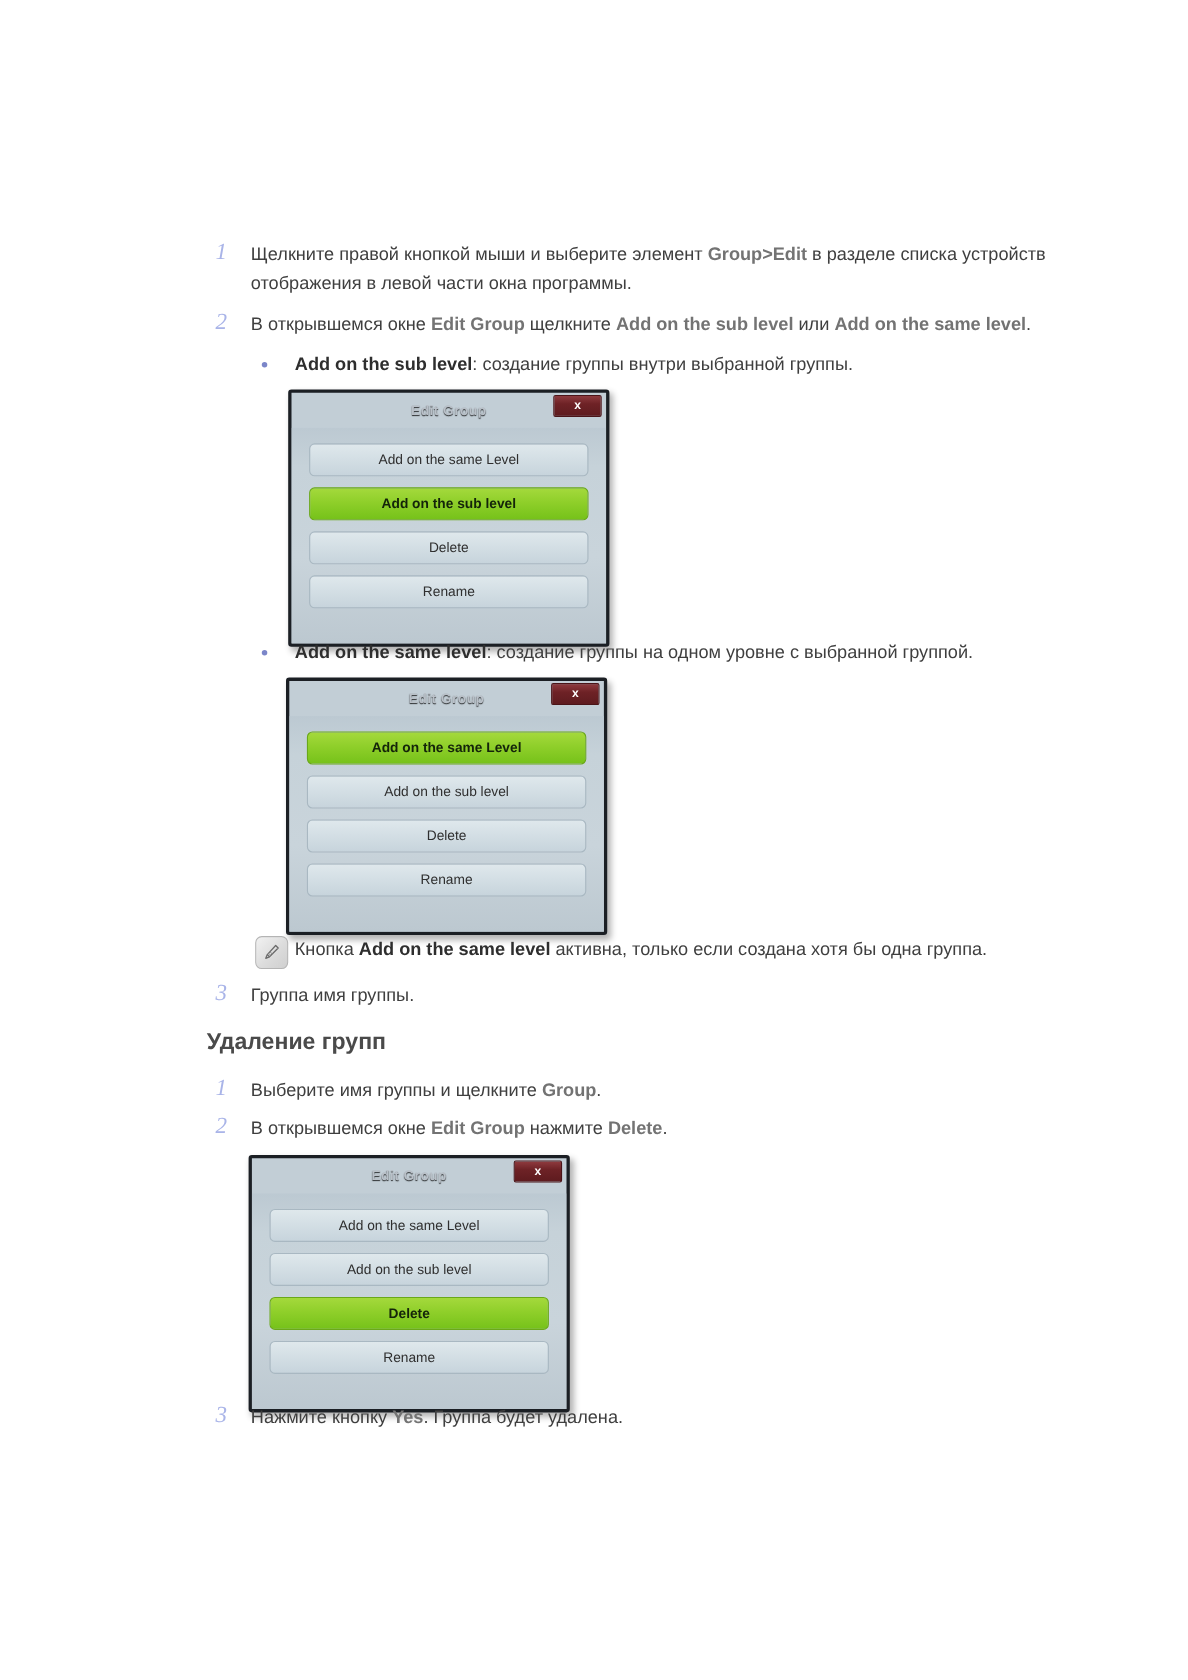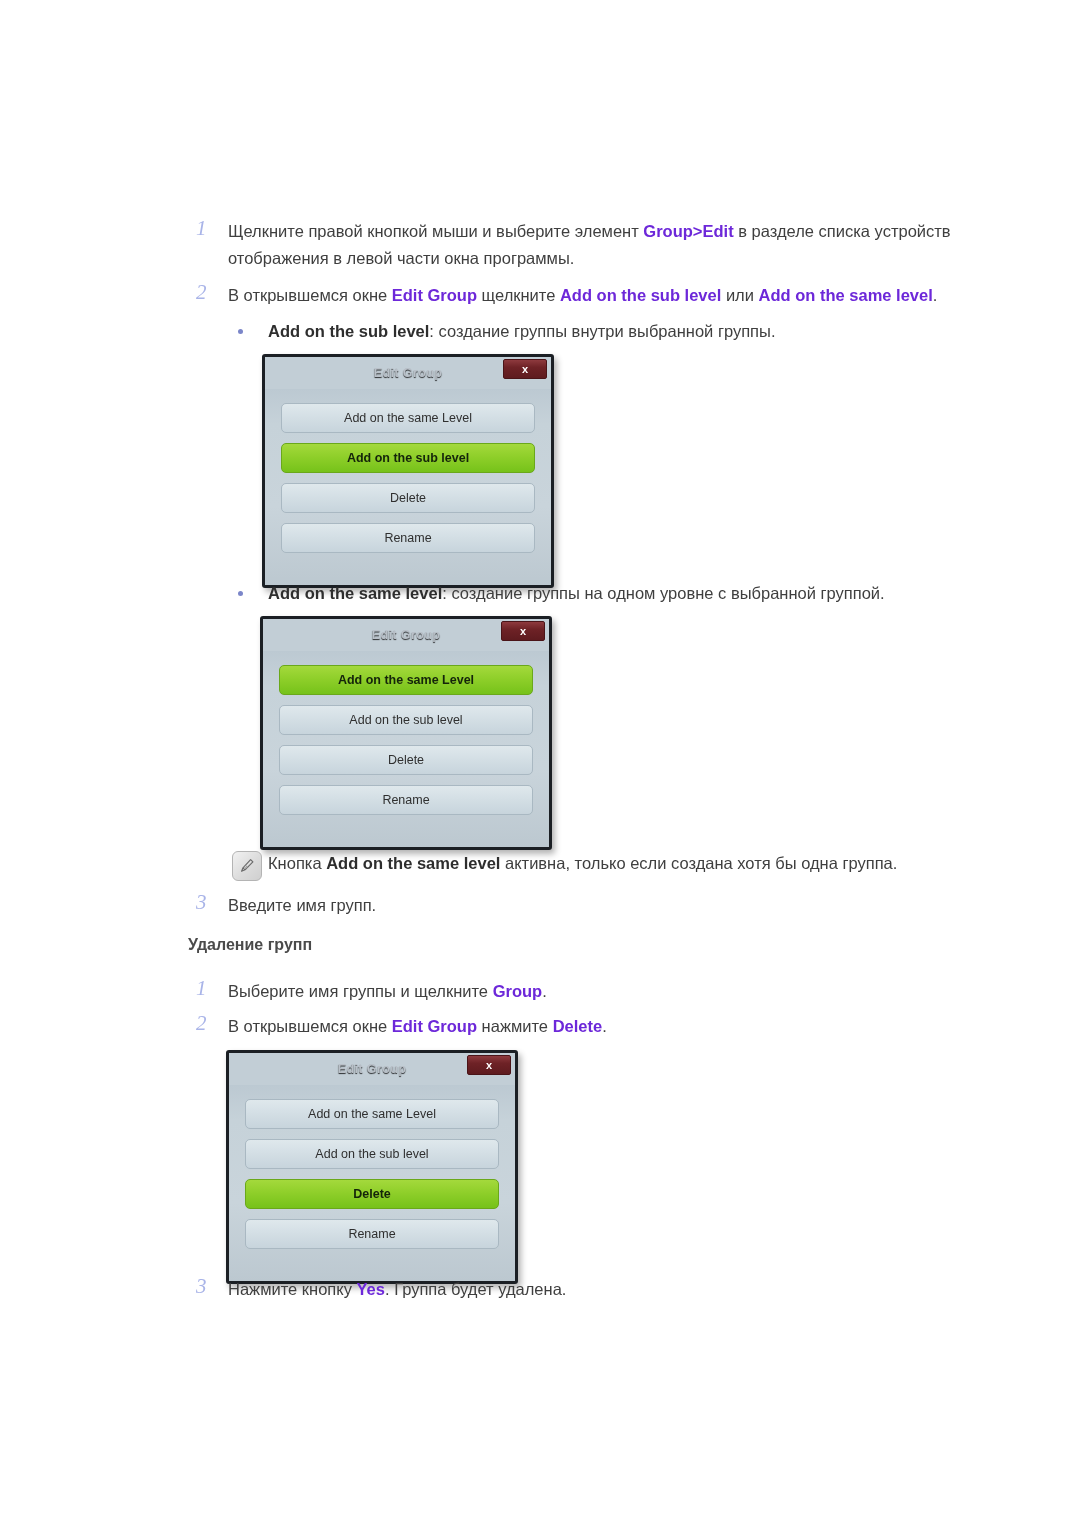--- a/index.html
+++ b/index.html
@@ -43,21 +43,21 @@
     font-weight: 400;
   }
   .step-text {
     font-size: 16.5px;
     line-height: 27px;
     color: #3f3f3f;
     font-weight: 400;
   }
   .step-text b {
     font-weight: 700;
-    color: #6d28d9;
+    color: #737373;
   }
 
   
   .bullet {
     position: relative;
     padding-left: 80px;
     margin: 0;
   }
   .bullet-dot {
     position: absolute;
@@ -73,21 +73,21 @@
     line-height: 27px;
     color: #3f3f3f;
   }
   .bullet-text b {
     font-weight: 700;
     color: #2e2e2e;
   }
 
   
   .section-heading {
-    font-size: 16px;
+    font-size: 21px;
     font-weight: 700;
     color: #4a4a4a;
     margin: 0;
     padding-left: 8px;
   }
 
   
   .note {
     position: relative;
     padding-left: 80px;
@@ -259,21 +259,21 @@
         <path d="M5.0 10.8 L7.0 12.8" fill="none" stroke="#6b6b6b" stroke-width="1.1"></path>
         <path d="M6.2 9.6 L8.3 11.7" fill="none" stroke="#8a8a8a" stroke-width="0.9"></path>
         <path d="M7.6 8.3 L9.6 10.4" fill="none" stroke="#8a8a8a" stroke-width="0.9"></path>
       </svg>
     </div>
     <div class="note-text" id="gc-note">Кнопка <b>Add on the same level</b> активна, только если создана хотя бы одна группа.</div>
   </div>
 
   <div class="step" style="position:absolute; left:188px; top:892px; width:760px;">
     <div class="step-num">3</div>
-    <div class="step-text" id="gc-step-2">Введите имя групп.</div>
+    <div class="step-text" id="gc-step-2">Группа имя группы.</div>
   </div>
 
   <div class="section-heading" style="position:absolute; left:180px; top:936px;">Удаление групп</div>
 
   <div class="step" style="position:absolute; left:188px; top:978px; width:760px;">
     <div class="step-num">1</div>
     <div class="step-text" id="gd-step-0">Выберите имя группы и щелкните <b>Group</b>.</div>
   </div>
 
   <div class="step" style="position:absolute; left:188px; top:1013px; width:760px;">

